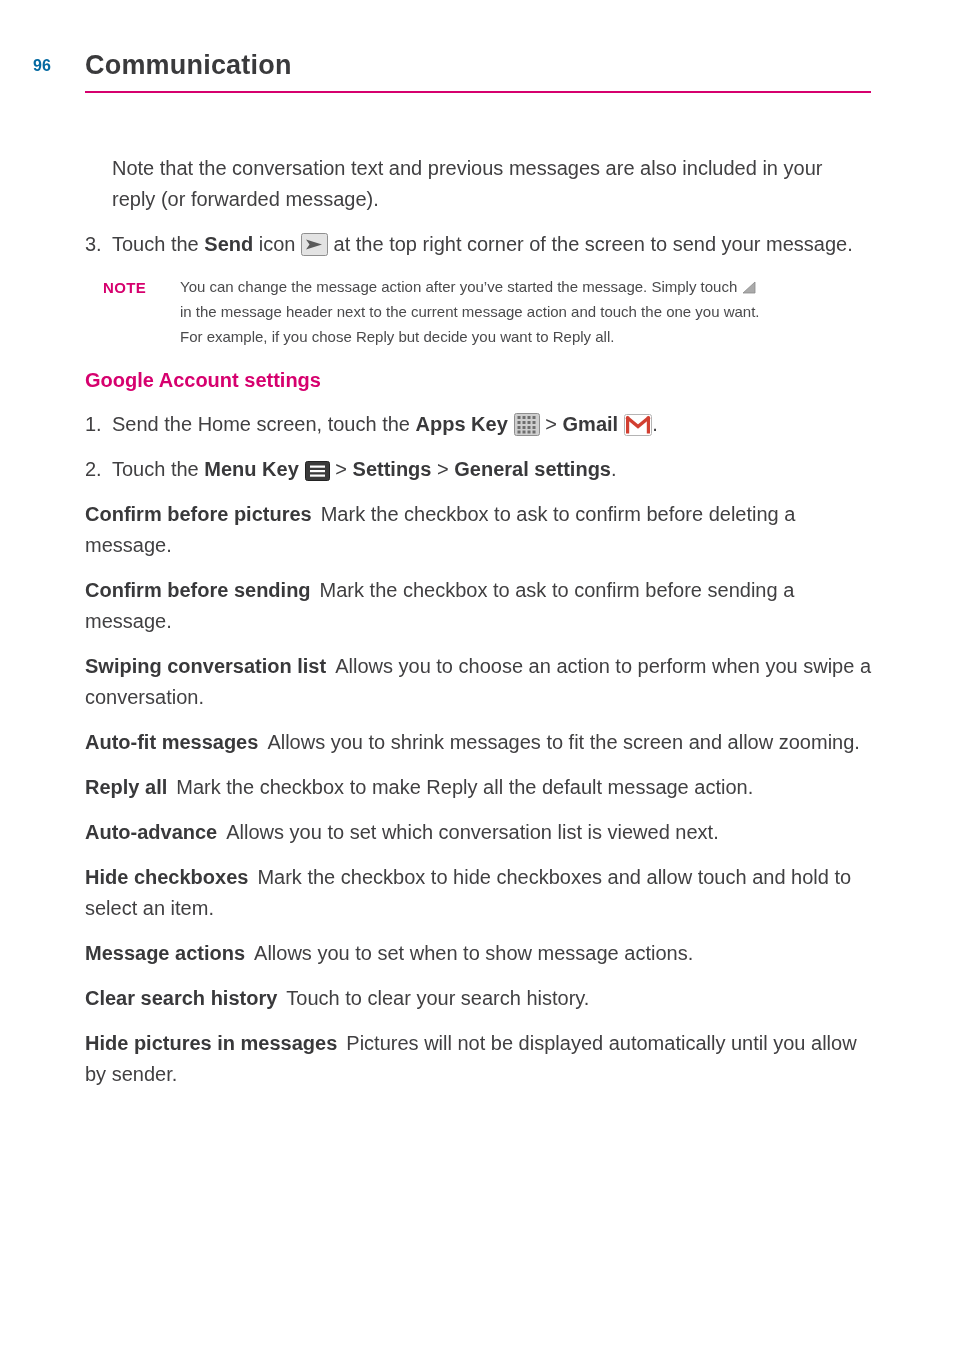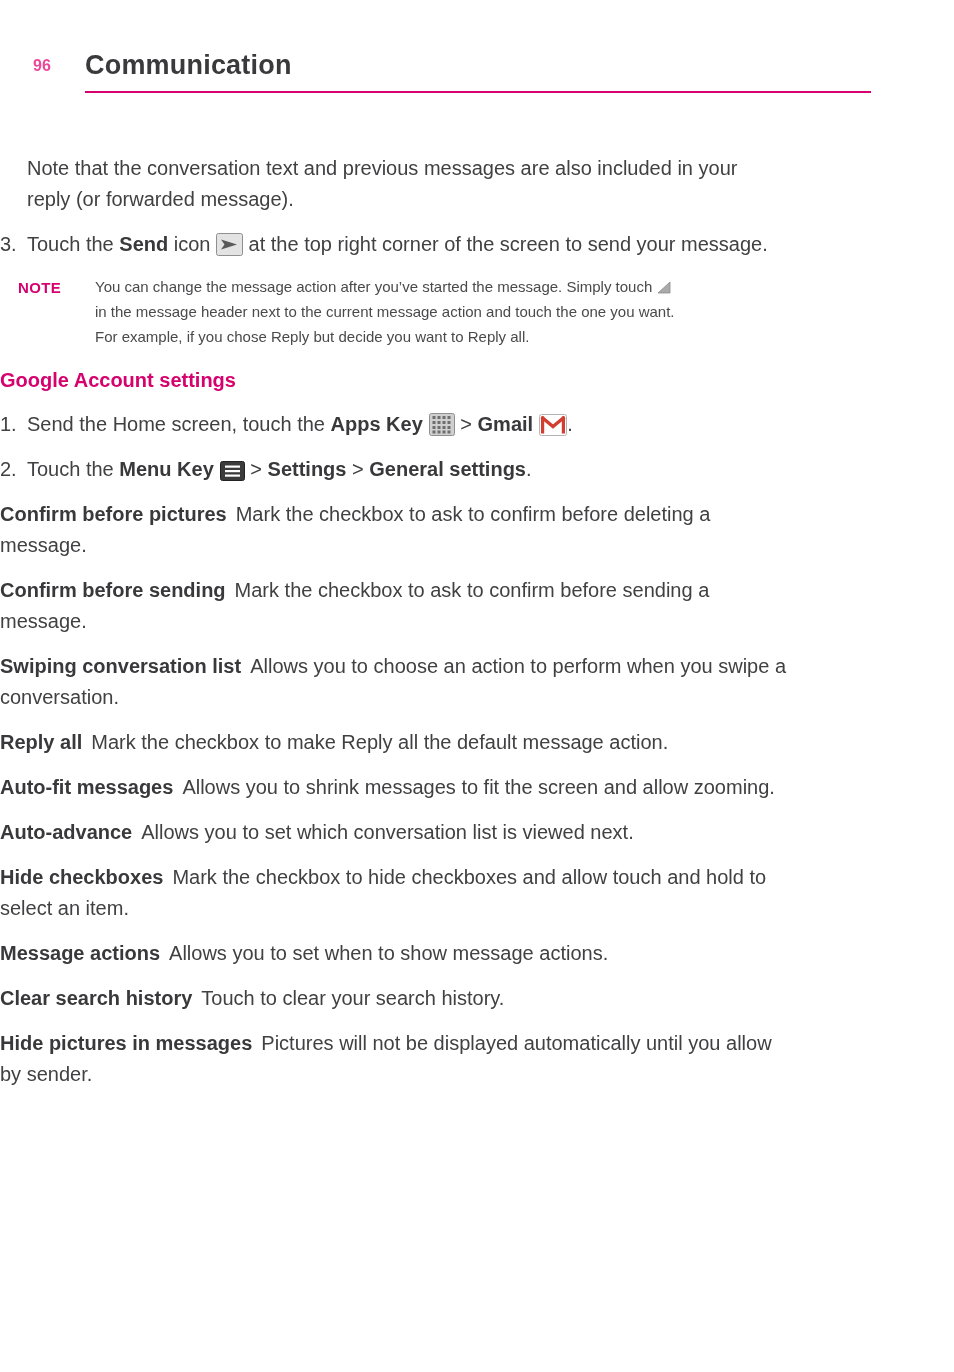--- a/index.html
+++ b/index.html
@@ -7,26 +7,26 @@
   body {
     width: 954px; height: 1372px;
     background: #ffffff;
     font-family: "Liberation Sans", "DejaVu Sans", sans-serif;
     color: #414042;
   }
   .page { position: relative; width: 954px; height: 1372px; overflow: hidden; background: #fff; }
 
   
   .header { position: relative; padding-top: 50px; }
-  .page-num { position: absolute; left: 33px; top: 57px; font-size: 16px; font-weight: 700; color: #ec4899; }
+  .page-num { position: absolute; left: 33px; top: 57px; font-size: 16px; font-weight: 700; color: #0369a1; }
   .section-title { display: block; margin-left: 85px; font-size: 27px; font-weight: 600; color: #3a3a3c; letter-spacing: 0.2px; }
   .header-rule { margin: 10px 0 0 85px; width: 786px; height: 2px; background: #d6006e; }
 
   
-  .content { width: 786px; padding-top: 60px; font-size: 20px; line-height: 31px; }
+  .content { margin-left: 85px; width: 786px; padding-top: 60px; font-size: 20px; line-height: 31px; }
   .indent { margin: 0 0 14px 27px; }
   p { margin: 0 0 14px 0; }
 
   .step { display: flex; margin: 0 0 14px 0; }
   .step-num { flex: 0 0 27px; }
   .step-body { flex: 1; }
 
   strong { font-weight: 700; color: #39393b; }
 
   .note { display: flex; margin: 2px 0 16px 18px; font-size: 15px; line-height: 25px; color: #4a4a4c; }
@@ -119,23 +119,23 @@
             </svg></span><span> &gt; </span><strong>Settings</strong><span> &gt; </span><strong>General settings</strong><span>.</span></div>
     </div>
 
     <p class="setting"><strong>Confirm before pictures</strong><span>Mark the checkbox to ask to confirm before deleting a message.</span></p>
 
 
     <p class="setting"><strong>Confirm before sending</strong><span>Mark the checkbox to ask to confirm before sending a message.</span></p>
 
     <p class="setting"><strong>Swiping conversation list</strong><span>Allows you to choose an action to perform when you swipe a conversation.</span></p>
 
+    <p class="setting"><strong>Auto-fit messages</strong><span>Allows you to shrink messages to fit the screen and allow zooming.</span></p>
+
     <p class="setting"><strong>Reply all</strong><span>Mark the checkbox to make Reply all the default message action.</span></p>
-
-    <p class="setting"><strong>Auto-fit messages</strong><span>Allows you to shrink messages to fit the screen and allow zooming.</span></p>
 
     <p class="setting"><strong>Auto-advance</strong><span>Allows you to set which conversation list is viewed next.</span></p>
 
     <p class="setting"><strong>Hide checkboxes</strong><span>Mark the checkbox to hide checkboxes and allow touch and hold to select an item.</span></p>
 
     <p class="setting"><strong>Message actions</strong><span>Allows you to set when to show message actions.</span></p>
 
     <p class="setting"><strong>Clear search history</strong><span>Touch to clear your search history.</span></p>
 
     <p class="setting"><strong>Hide pictures in messages</strong><span>Pictures will not be displayed automatically until you allow by sender.</span></p>

